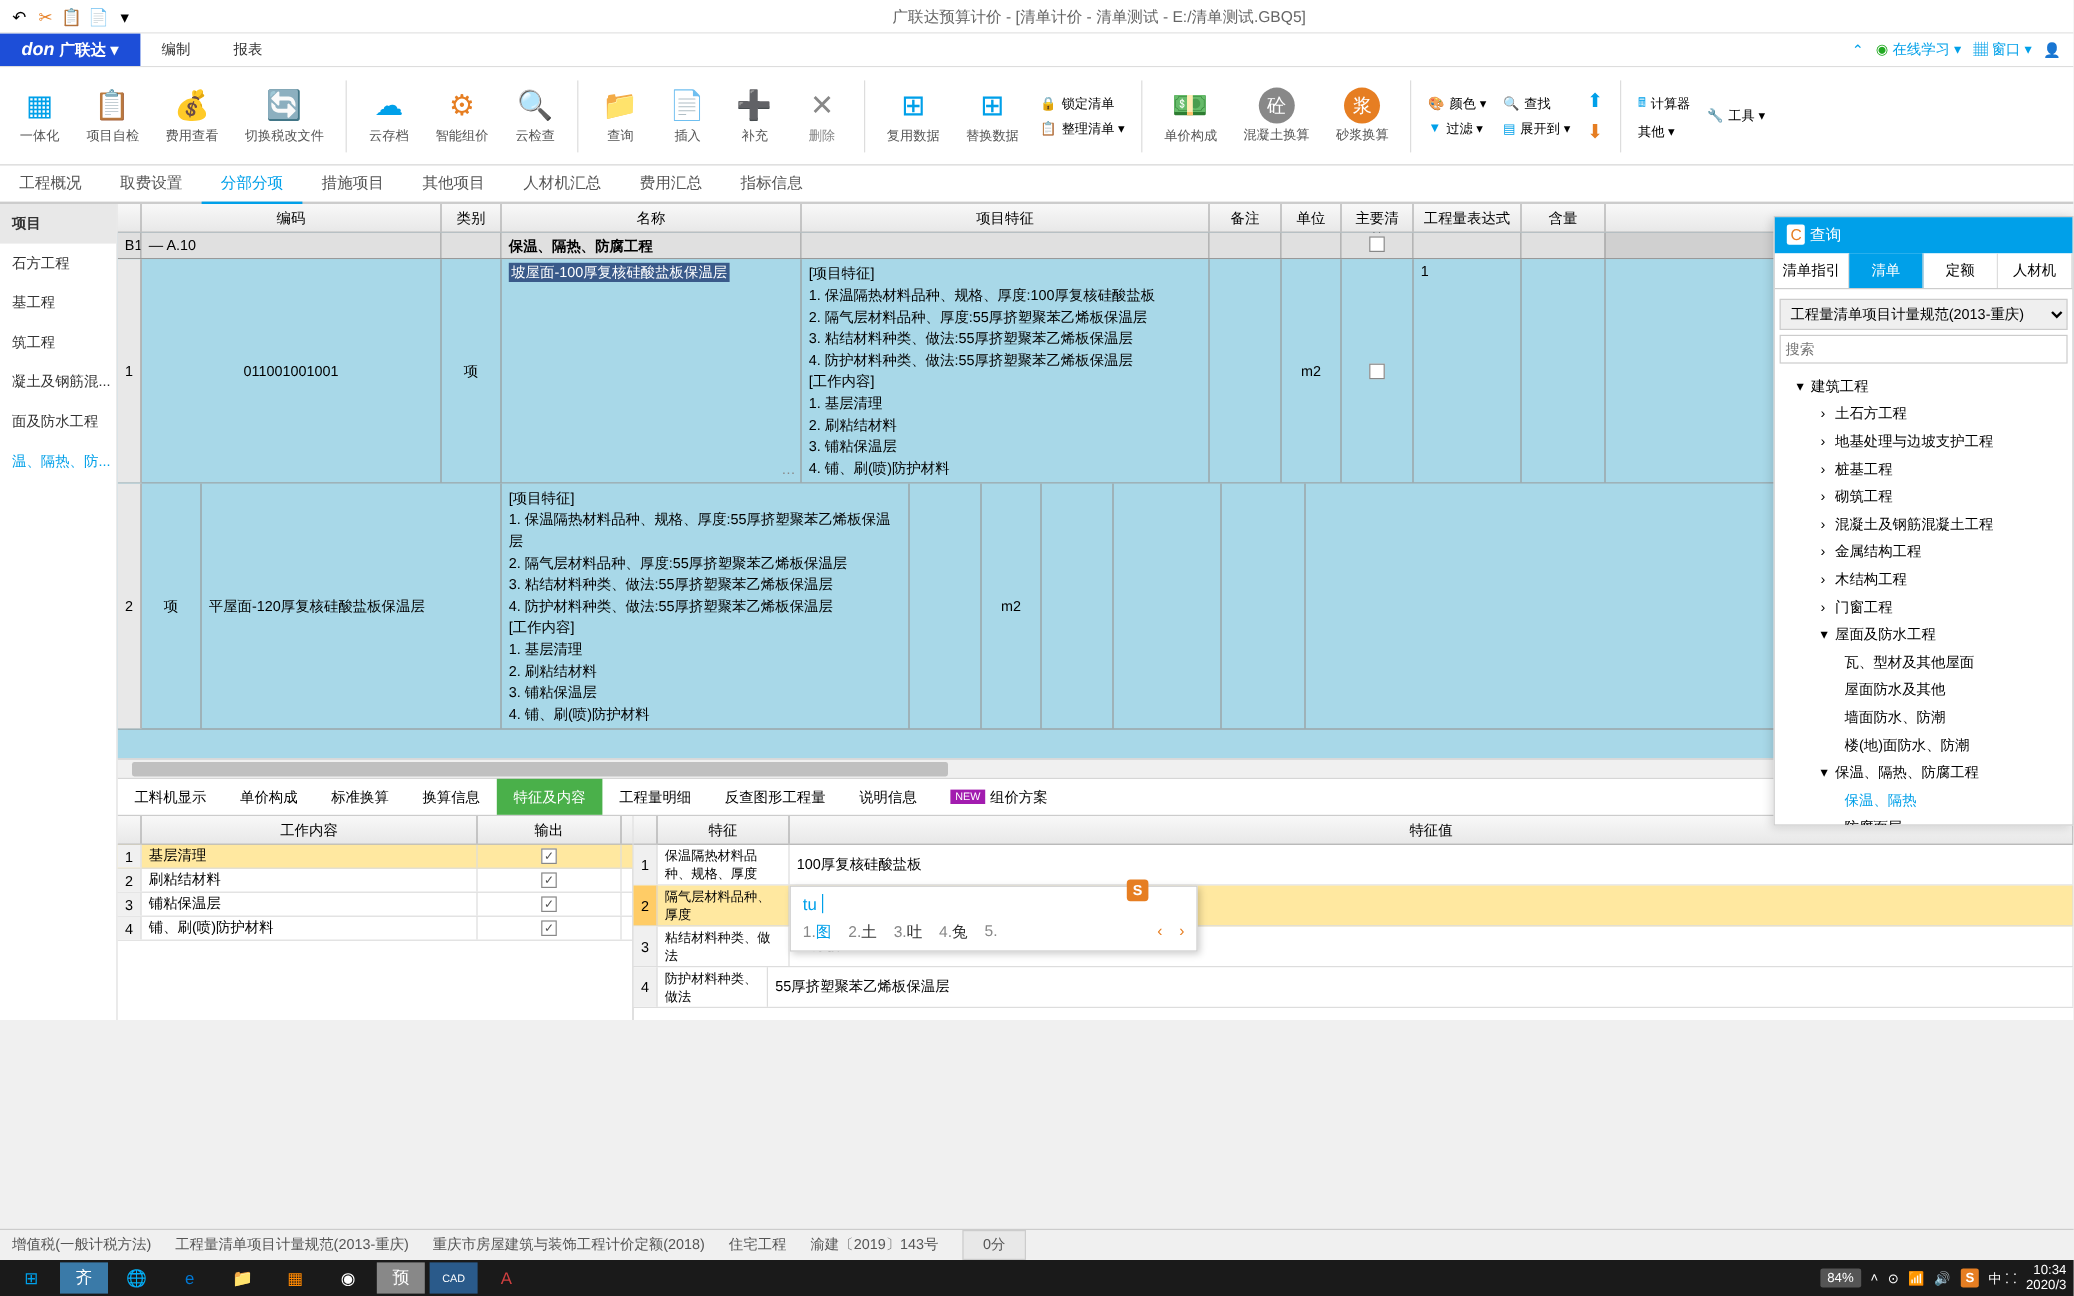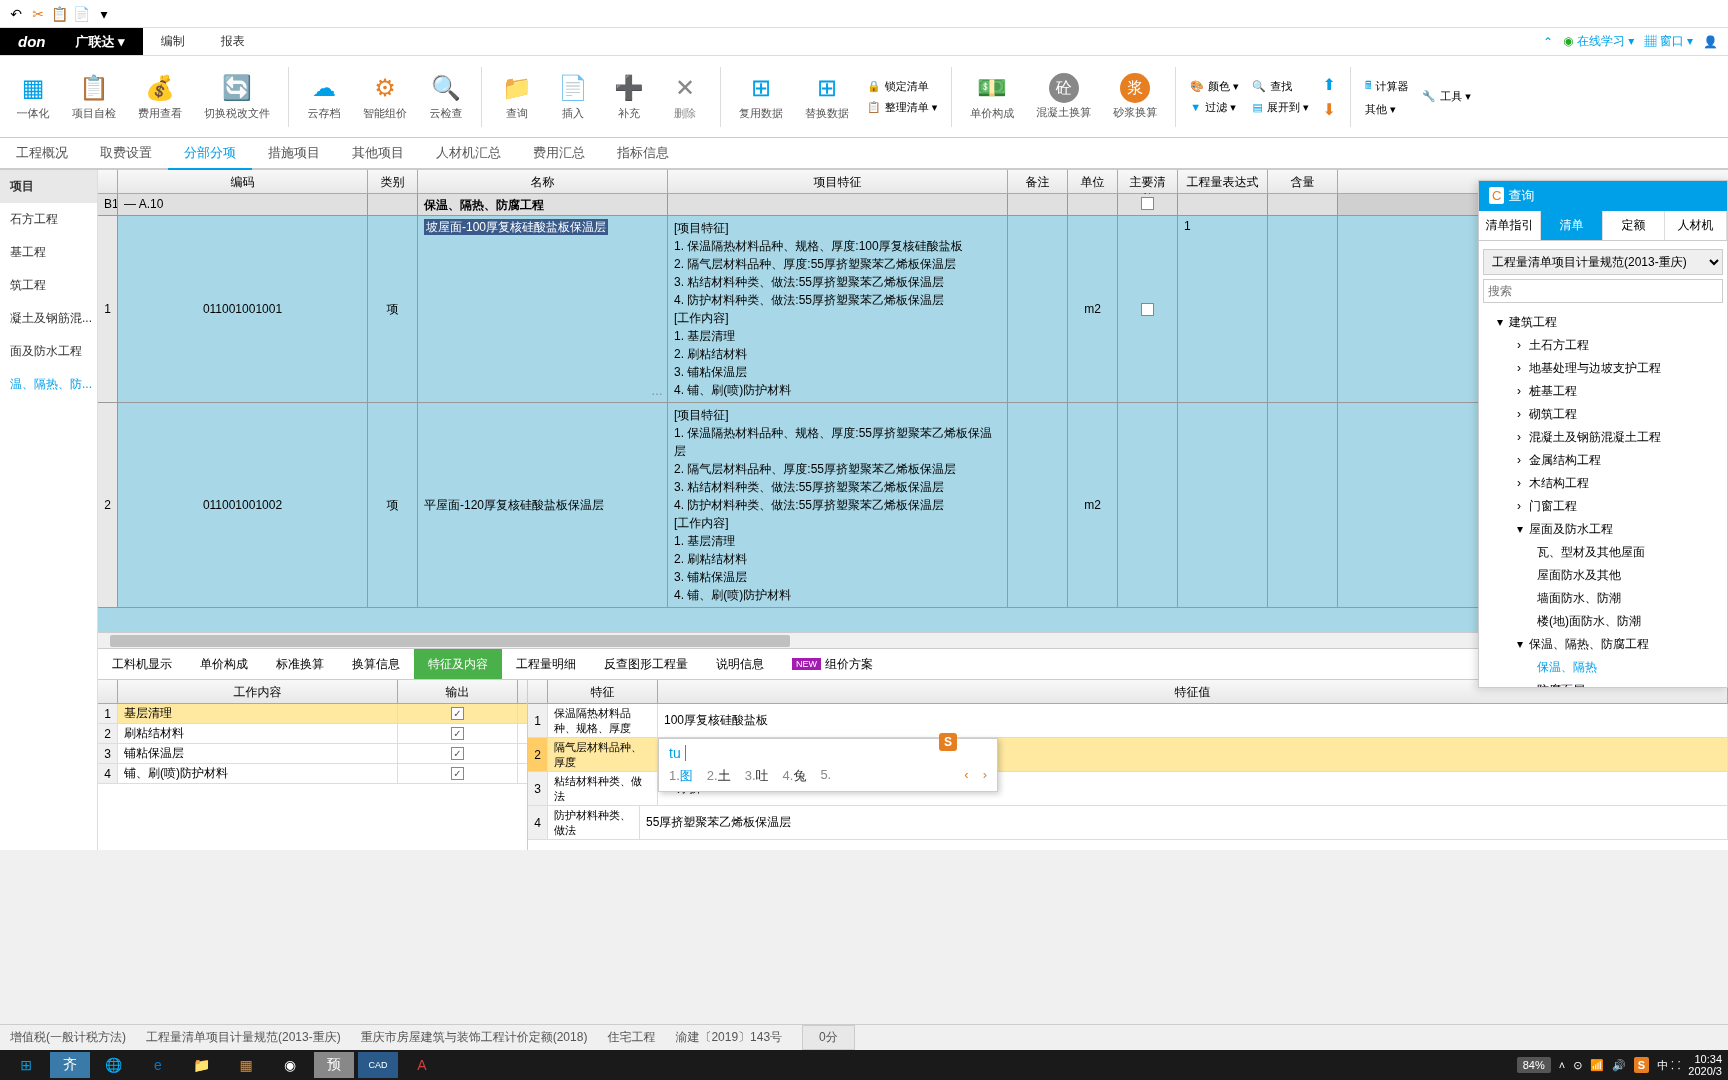--- a/index.html
+++ b/index.html
@@ -4,21 +4,21 @@
   <style>
     * { margin: 0; padding: 0; box-sizing: border-box; font-family: "Microsoft YaHei", sans-serif; }
     body { background: #f0f0f0; font-size: 12px; overflow: hidden; width: 1728px; height: 1080px; }
     
     .titlebar { height: 28px; background: #fff; border-bottom: 1px solid #ddd; display: flex; align-items: center; padding: 0 8px; }
     .titlebar-icons { display: flex; gap: 6px; }
     .titlebar-icons span { width: 16px; height: 16px; display: flex; align-items: center; justify-content: center; font-size: 14px; }
     .titlebar-title { flex: 1; text-align: center; color: #666; font-size: 13px; }
     
     .menubar { height: 28px; background: #fff; display: flex; align-items: stretch; border-bottom: 1px solid #ddd; }
-    .logo-section { background: #000000; color: #fff; padding: 0 18px; display: flex; align-items: center; font-size: 15px; font-weight: bold; font-style: italic; gap: 26px; }
+    .logo-section { background: #1d4ed8; color: #fff; padding: 0 18px; display: flex; align-items: center; font-size: 15px; font-weight: bold; font-style: italic; }
     .logo-section span:last-child { font-style: normal; margin-left: 4px; font-size: 13px; }
     .menu-item { padding: 0 18px; display: flex; align-items: center; color: #333; cursor: pointer; }
     .menubar-right { margin-left: auto; display: flex; align-items: center; gap: 10px; padding-right: 10px; color: #666; }
     .menubar-right .online { color: #00a0e9; }
     
     .ribbon { height: 82px; background: #fff; border-bottom: 1px solid #ccc; display: flex; align-items: center; padding: 4px 8px; gap: 6px; overflow: hidden; }
     .ribbon-btn { display: flex; flex-direction: column; align-items: center; padding: 4px 8px; cursor: pointer; min-width: 50px; }
     .ribbon-btn .ricon { width: 32px; height: 32px; display: flex; align-items: center; justify-content: center; font-size: 24px; }
     .ribbon-btn .rlabel { font-size: 11px; color: #555; margin-top: 2px; white-space: nowrap; }
     .ribbon-sep { width: 1px; height: 60px; background: #ddd; margin: 0 4px; }
@@ -100,20 +100,21 @@
 <body>
 
 <div class="titlebar">
   <div class="titlebar-icons">
     <span>↶</span>
     <span style="color:#e67e22">✂</span>
     <span style="color:#888">📋</span>
     <span style="color:#888">📄</span>
     <span>▾</span>
   </div>
+  <div class="titlebar-title">广联达预算计价 - [清单计价 - 清单测试 - E:/清单测试.GBQ5]</div>
 </div>
 
 <div class="menubar">
   <div class="logo-section">
     <span>don</span>
     <span>广联达 ▾</span>
   </div>
   <div class="menu-item">编制</div>
   <div class="menu-item">报表</div>
   <div class="menubar-right">
@@ -319,21 +320,20 @@
         <div class="gb-cell num" style="width:50px">m2</div>
         <div class="gb-cell num" style="width:60px">
             <span class="checkbox"></span>
           </div>
         <div class="gb-cell" style="width:90px">1</div>
         <div class="gb-cell" style="width:70px"></div>
       </div>
 
       <div class="grid-row" style="min-height:160px">
         <div class="gb-cell num" style="width:20px;background:#e8e8e8">2</div>
-        <div class="gb-cell num" style="width:250px">011001001002</div>
         <div class="gb-cell num" style="width:50px">项</div>
         <div class="gb-cell" style="width:250px;display:flex;align-items:center">平屋面-120厚复核硅酸盐板保温层</div>
         <div class="gb-cell feature" style="width:340px;white-space:pre-line">[项目特征]
 1. 保温隔热材料品种、规格、厚度:55厚挤塑聚苯乙烯板保温层
 2. 隔气层材料品种、厚度:55厚挤塑聚苯乙烯板保温层
 3. 粘结材料种类、做法:55厚挤塑聚苯乙烯板保温层
 4. 防护材料种类、做法:55厚挤塑聚苯乙烯板保温层
 [工作内容]
 1. 基层清理
 2. 刷粘结材料

